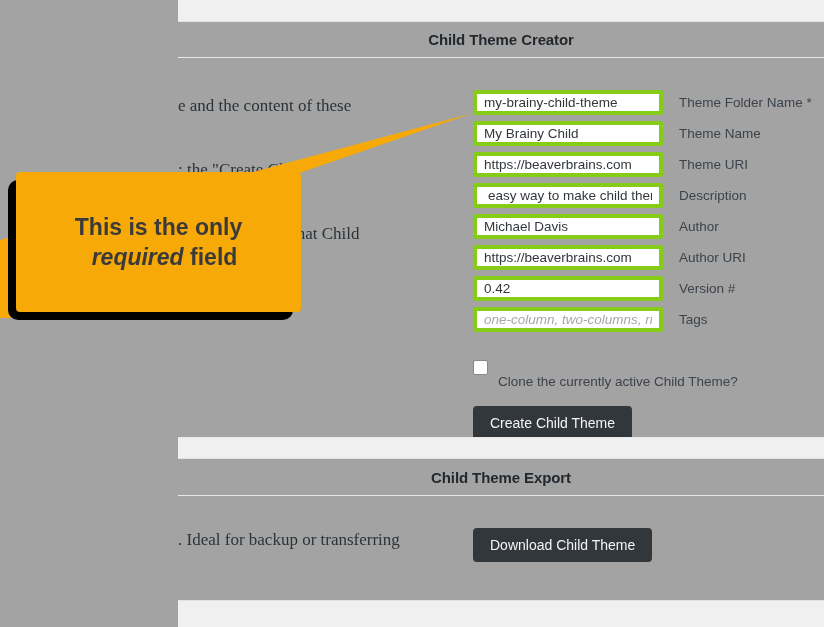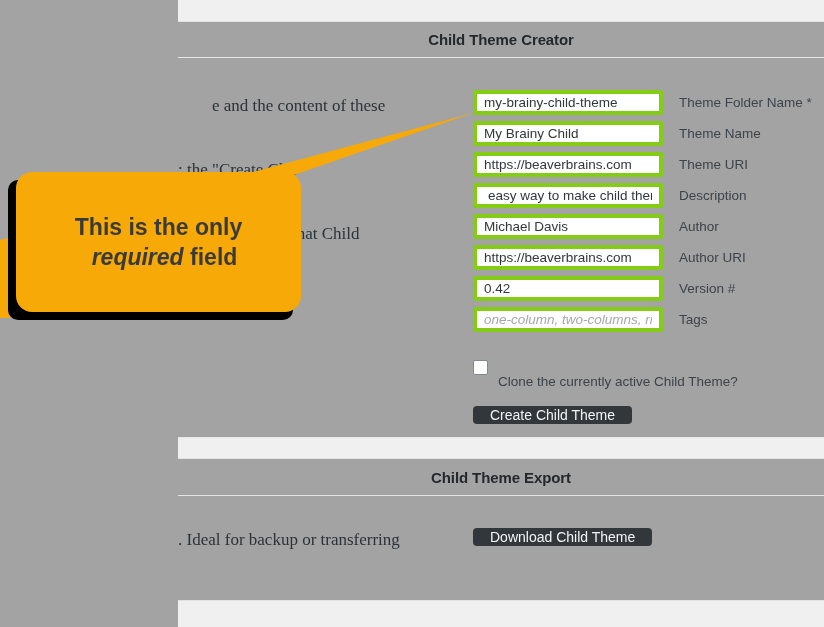--- a/index.html
+++ b/index.html
@@ -71,21 +71,21 @@
   #hr-export  { top: 495px; }
 
   
   .copy {
     position: absolute;
     font-family: "Liberation Serif", serif;
     font-size: 17px;
     color: #2b3338;
     white-space: nowrap;
   }
-  #copy-1 { left: 178px; top: 96px; margin-left: 34px; }
+  #copy-1 { left: 178px; top: 96px; }
   #copy-2 { left: 178px; top: 160px; }
   #copy-3 { left: 292px; top: 224px; }
   #copy-4 { left: 178px; top: 530px; }
 
   
   .form {
     position: absolute;
     left: 473px; top: 90px;
     width: 340px;
   }
@@ -140,21 +140,21 @@
   }
 
   .btn {
     display: inline-block;
     background: #32373c;
     color: #f3f4f5;
     border: none;
     border-radius: 4px;
     font-family: "Liberation Sans", sans-serif;
     font-size: 14px;
-    padding: 2px 17px;
+    padding: 10px 17px;
     cursor: pointer;
     line-height: 1;
   }
   #download-btn-wrap {
     position: absolute;
     left: 473px; top: 528px;
   }
 
   
   #callout-group {
@@ -168,21 +168,21 @@
     left: 8px; top: 80px;
     width: 285px; height: 140px;
     background: #000000;
     border-radius: 10px;
   }
   .callout-box {
     position: absolute;
     left: 16px; top: 72px;
     width: 285px; height: 140px;
     background: #f7a908;
-    border-radius: 16px;
+    border-radius: 4px;
     display: flex;
     align-items: center;
     justify-content: center;
     text-align: center;
     pointer-events: auto;
   }
   .callout-text {
     font-family: "Liberation Sans", sans-serif;
     font-size: 23px;
     font-weight: bold;

